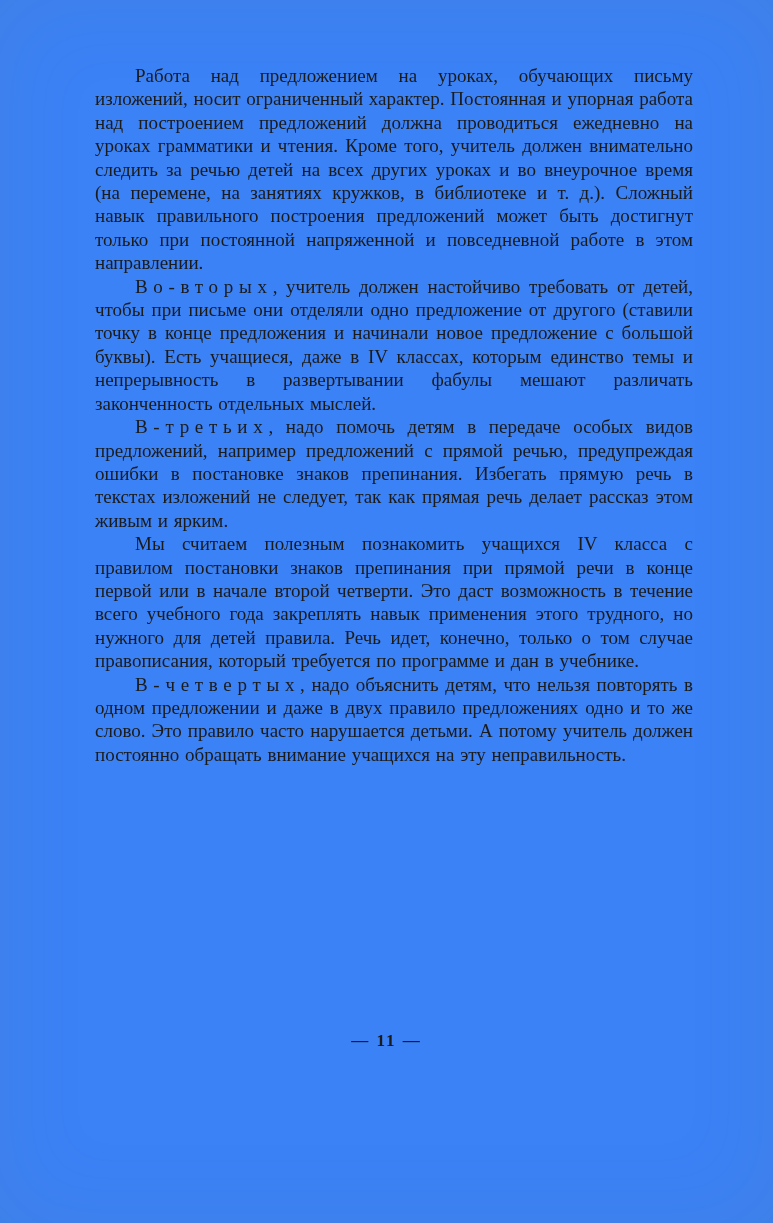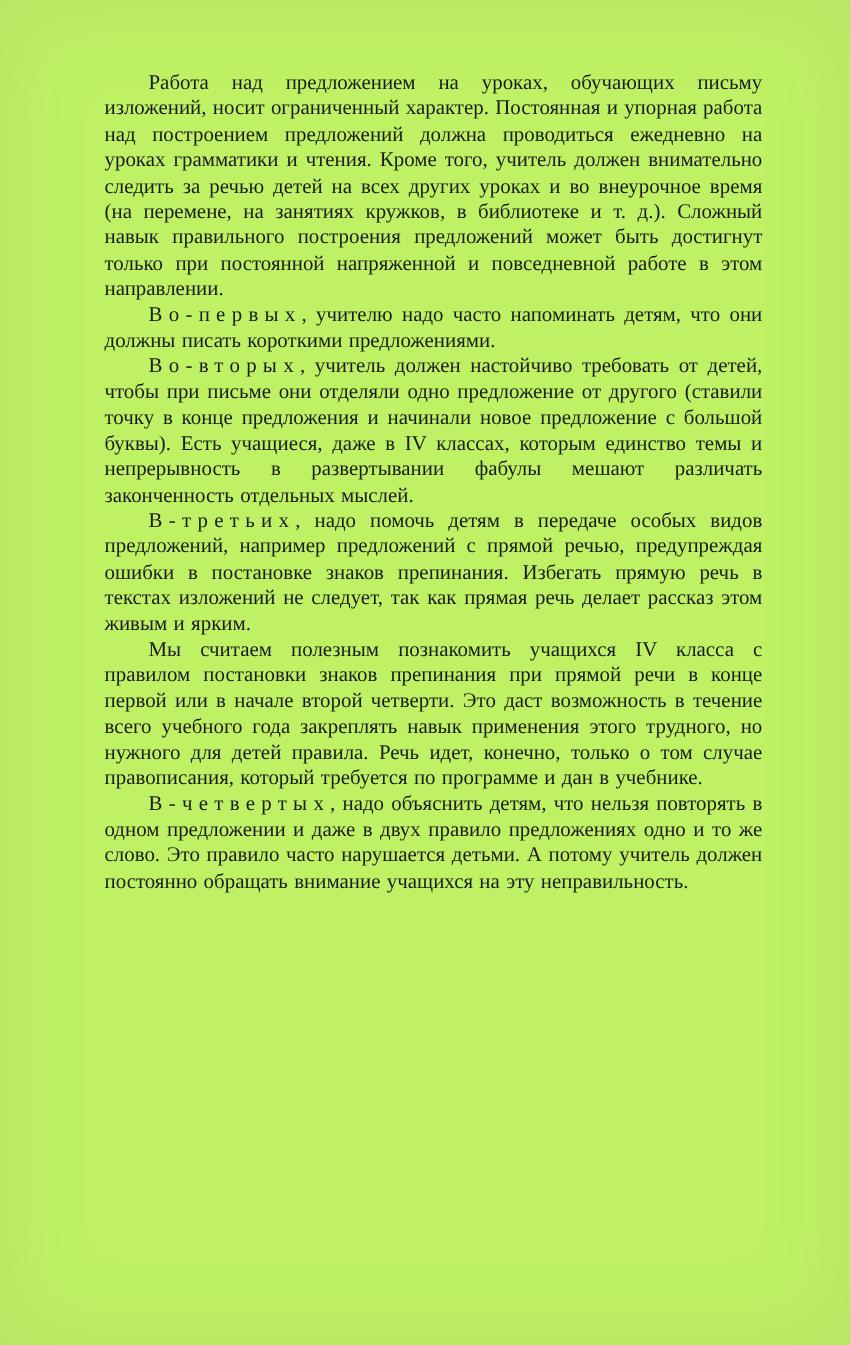--- a/index.html
+++ b/index.html
@@ -5,21 +5,21 @@
   html, body {
     margin: 0;
     padding: 0;
     background: #ffffff;
   }
   .page {
     position: relative;
     width: 773px;
     height: 1223px;
     margin: 0 auto;
-    background: #bef264;
+    background: #3b82f6;
     box-shadow: inset 0 0 90px rgba(120,115,100,0.10);
     font-family: "Liberation Serif", "DejaVu Serif", serif;
     color: #1b1b1b;
     overflow: hidden;
   }
   .text-block {
     position: absolute;
     left: 95px;
     top: 64px;
     width: 598px;
@@ -51,26 +51,26 @@
 </head>
 <body>
 
 <div class="page">
 
   <div class="text-block">
 
     <p class="para"><span class="lead"></span><span>Работа над предложением на уроках, обучающих письму изложений, носит ограниченный характер. Постоянная и упорная работа над построением предложений должна проводиться ежедневно на уроках грамматики и чтения. Кроме того, учитель должен внимательно следить за речью детей на всех других уроках и во внеурочное время (на перемене, на занятиях кружков, в библиотеке и т. д.). Сложный навык правильного построения предложений может быть достигнут только при постоянной напряженной и повседневной работе в этом направлении.</span></p>
 
 
-    <p class="para"><span class="lead">Во-первых</span><span>, учителю надо часто напоминать детям, что они должны писать короткими предложениями.</span></p>
 
     <p class="para"><span class="lead">Во-вторых</span><span>, учитель должен настойчиво требовать от детей, чтобы при письме они отделяли одно предложение от другого (ставили точку в конце предложения и начинали новое предложение с большой буквы). Есть учащиеся, даже в IV классах, которым единство темы и непрерывность в развертывании фабулы мешают различать законченность отдельных мыслей.</span></p>
 
     <p class="para"><span class="lead">В-третьих</span><span>, надо помочь детям в передаче особых видов предложений, например предложений с прямой речью, предупреждая ошибки в постановке знаков препинания. Избегать прямую речь в текстах изложений не следует, так как прямая речь делает рассказ этом живым и ярким.</span></p>
 
     <p class="para"><span class="lead"></span><span>Мы считаем полезным познакомить учащихся IV класса с правилом постановки знаков препинания при прямой речи в конце первой или в начале второй четверти. Это даст возможность в течение всего учебного года закреплять навык применения этого трудного, но нужного для детей правила. Речь идет, конечно, только о том случае правописания, который требуется по программе и дан в учебнике.</span></p>
 
     <p class="para"><span class="lead">В-четвертых</span><span>, надо объяснить детям, что нельзя повторять в одном предложении и даже в двух правило предложениях одно и то же слово. Это правило часто нарушается детьми. А потому учитель должен постоянно обращать внимание учащихся на эту неправильность.</span></p>
 
   </div>
 
+  <div class="page-number">— 11 —</div>
 
 </div>
 
 </body></html>

